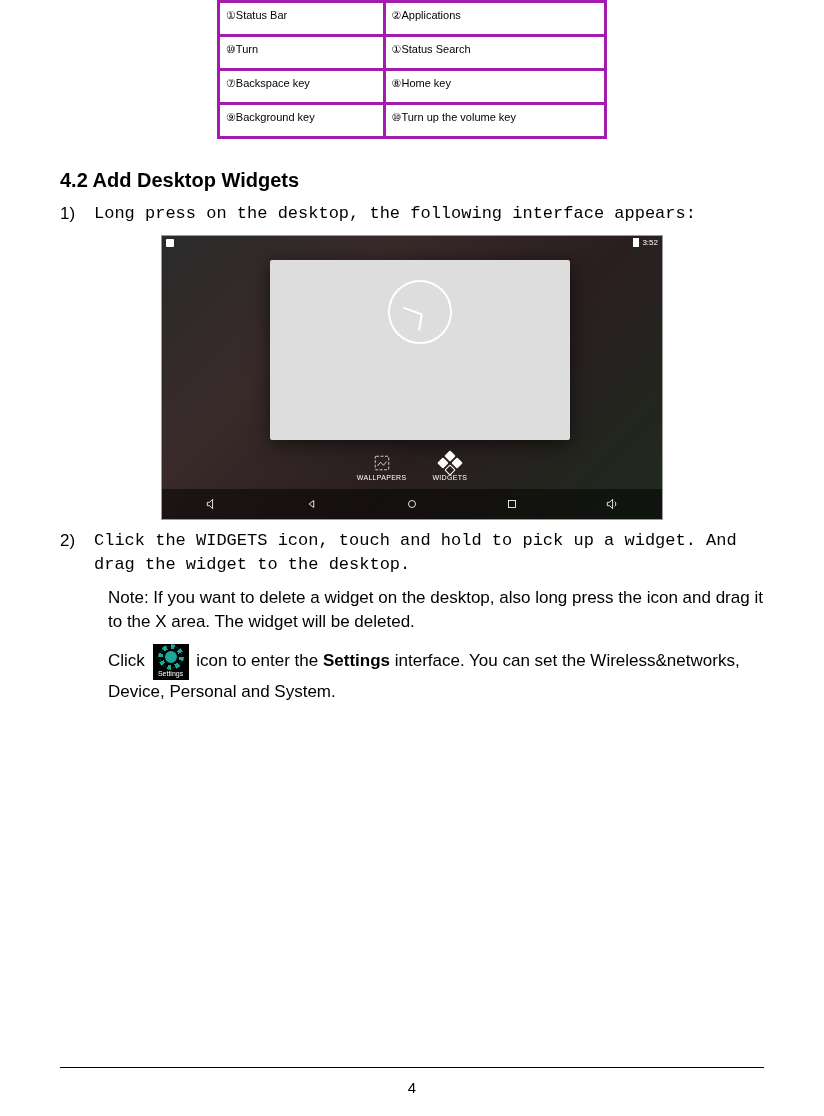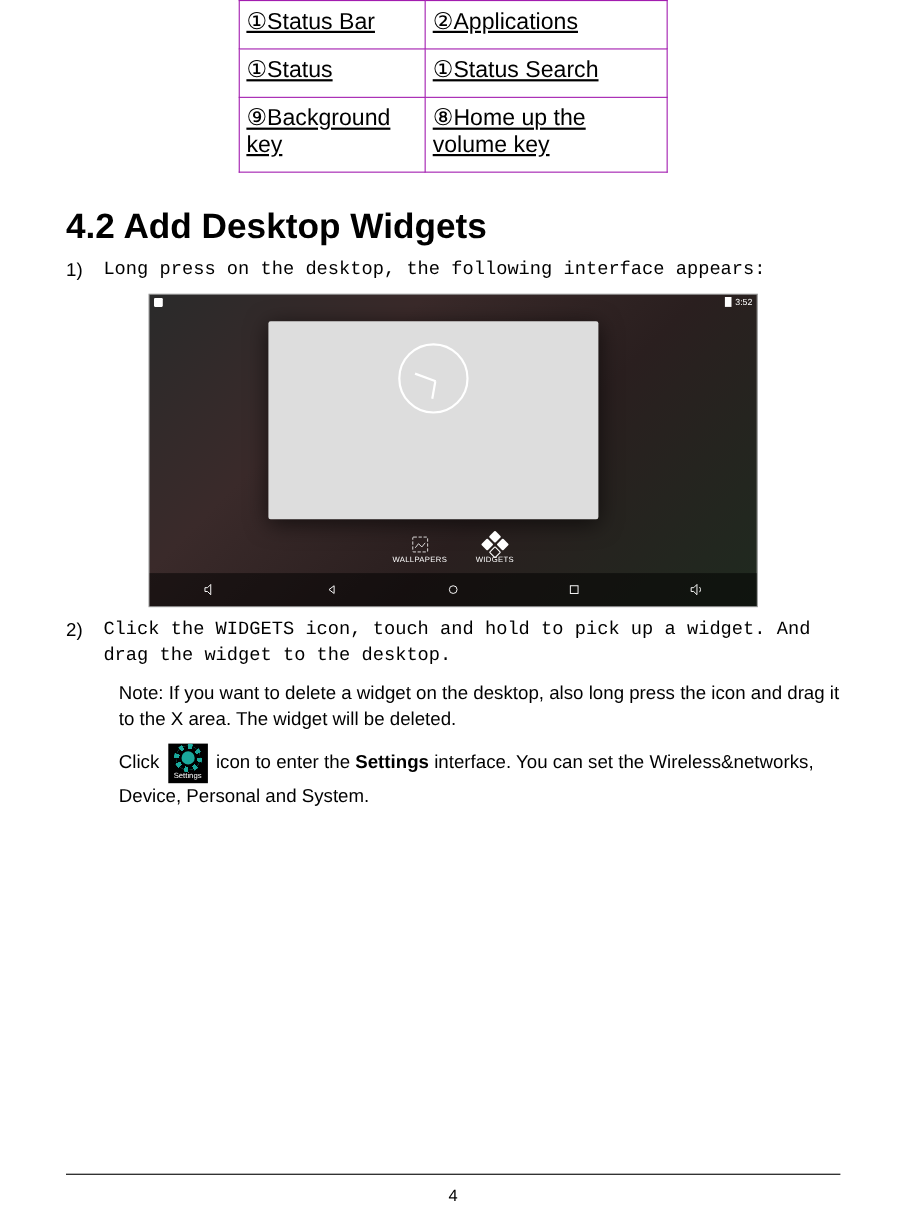--- a/index.html
+++ b/index.html
@@ -13,28 +13,27 @@
     }
     .page {
       padding: 0 60px 50px 60px;
     }
     .ref-table {
       margin: 0 auto 30px auto;
       border-collapse: collapse;
       width: 390px;
     }
     .ref-table td {
-      border: 1px solid #a21caf;
+      border: 3px solid #a21caf;
       padding: 6px 8px 12px 6px;
-      font-size: 21px;
+      font-size: 11px;
       vertical-align: top;
-      text-decoration: underline;
     }
     h2 {
-      font-size: 32px;
+      font-size: 20px;
       font-weight: 600;
       margin-bottom: 10px;
     }
     .numlist {
       margin-bottom: 10px;
     }
     .numlist-row {
       display: flex;
       font-size: 17px;
       line-height: 1.4;
@@ -42,21 +41,21 @@
     }
     .numlist-row .num {
       width: 34px;
       flex-shrink: 0;
     }
     .numlist-row .txt {
       flex: 1;
       font-family: Liberation Mono, monospace;
     }
     .screenshot {
-      width: 552px;
+      width: 500px;
       height: 283px;
       margin: 6px auto 10px auto;
       background: linear-gradient(135deg, #2a2a2a 0%, #3a2a2a 30%, #2a1f1f 60%, #1f2a1f 100%);
       position: relative;
       box-shadow: 0 0 0 1px rgba(0,0,0,0.4);
     }
     .status-bar {
       position: absolute; top:0; left:0; right:0; height:14px;
       display:flex; justify-content:space-between; align-items:center;
       padding: 0 4px; color:#fff; font-size:8px;
@@ -164,26 +163,30 @@
 
 <div class="page">
 
   <table class="ref-table">
     <tbody>
         <tr>
       <td>①Status Bar</td>
       <td>②Applications</td>
     </tr>
     <tr>
-      <td>①Status</td>
+      <td>⑩Turn</td>
       <td>①Status Search</td>
+    </tr>
+    <tr>
+      <td>⑦Backspace key</td>
+      <td>⑧Home key</td>
     </tr>
     <tr>
       <td>⑨Background key</td>
-      <td>⑧Home up the volume key</td>
+      <td>⑩Turn up the volume key</td>
     </tr>
   </tbody>
     </table>
 
   <h2>4.2 Add Desktop Widgets</h2>
 
   <div class="numlist">
     <div class="numlist-row">
       <div class="num">1)</div>
       <div class="txt">Long press on the desktop, the following interface appears:</div>

